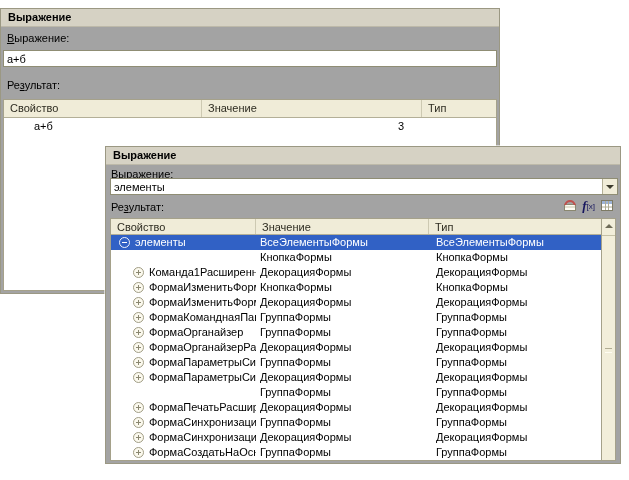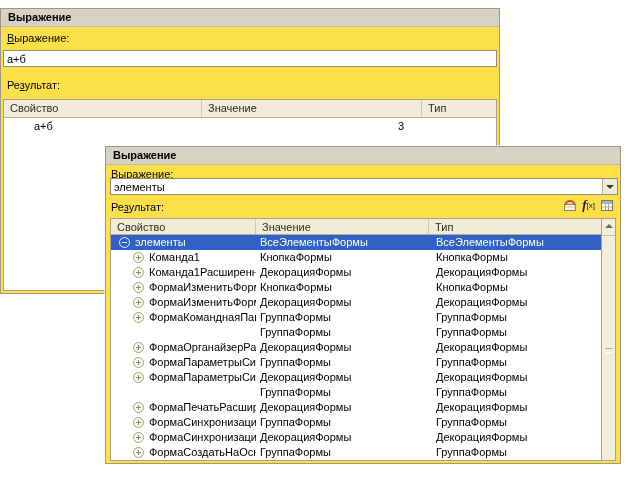--- a/index.html
+++ b/index.html
@@ -3,21 +3,21 @@
 <meta charset="utf-8">
 <style>
   html,body{margin:0;padding:0;}
   body{
     width:629px;height:480px;position:relative;overflow:hidden;
     background:#ffffff;
     font-family:"Liberation Sans",sans-serif;font-size:11px;color:#000;
   }
   .win{
     position:absolute;box-sizing:border-box;
-    background:#fde047;border:1px solid #9b9883;
+    background:#a3a3a3;border:1px solid #9b9883;
   }
   #win1{left:0;top:8px;width:500px;height:286px;}
   #win2{left:105px;top:146px;width:516px;height:318px;box-shadow:0 0 0 1px rgba(255,255,255,.6);}
   .titlebar{
     height:18px;background:#d6d2c4;border-bottom:1px solid #bdb9a9;
     font-weight:bold;line-height:17px;padding-left:7px;box-sizing:border-box;
     color:#000;
   }
   .lbl{position:absolute;white-space:nowrap;}
   .ak{text-decoration:underline;}
@@ -31,21 +31,21 @@
   .combo{position:absolute;left:4px;top:31px;width:508px;height:17px;border:1px solid #8f8d74;background:#fff;box-sizing:border-box;}
   .combo input{
     position:absolute;left:0;top:0;width:100%;height:100%;border:none;background:transparent;
     font-family:"Liberation Sans",sans-serif;font-size:11px;padding:0 18px 0 3px;box-sizing:border-box;outline:none;
   }
   .dd{position:absolute;right:0;top:0;width:15px;height:100%;background:#f0ecd8;border-left:1px solid #b3af97;box-sizing:border-box;cursor:default;}
   .tri-down{position:absolute;left:3px;top:6px;width:0;height:0;border-left:4px solid transparent;border-right:4px solid transparent;border-top:4px solid #3c3a2c;}
   
   .tools{position:absolute;top:51px;right:6px;display:flex;gap:5px;align-items:center;height:15px;}
   .tool{display:inline-block;cursor:default;}
-  .fx{font-size:11px;color:#16155e;line-height:14px;}
+  .fx{font-size:11px;color:#16155e;line-height:21px;}
   .fx i{font-family:"Liberation Serif",serif;font-style:italic;font-weight:bold;font-size:13px;}
   .fx b{font-weight:normal;font-size:8px;vertical-align:1px;}
   
   .tbl{position:absolute;border:1px solid #a5a18a;background:#fff;box-sizing:border-box;overflow:hidden;}
   #tbl1{left:2px;top:90px;width:494px;height:192px;}
   #tbl2{left:4px;top:71px;width:506px;height:243px;}
   .thead{position:absolute;left:0;top:0;background:#f0ecd8;border-bottom:1px solid #b3af97;box-sizing:border-box;}
   #tbl1 .thead{width:492px;height:18px;}
   #tbl2 .thead{width:490px;height:16px;}
   .th{position:absolute;top:0;height:100%;box-sizing:border-box;padding:2px 0 0 6px;color:#2e2c21;border-right:1px solid #cdc9b2;overflow:hidden;white-space:nowrap;}
@@ -161,21 +161,20 @@
       <div class="th th2">Значение</div>
       <div class="th th3">Тип</div>
     </div>
     <div class="tbody" id="t2body">
         <div class="trow sel">
           <div class="td cprop2"><span class="ind l0"></span><span class="tico exp"></span><span>элементы</span></div>
           <div class="td cval2">ВсеЭлементыФормы</div>
           <div class="td ctype2">ВсеЭлементыФормы</div>
         </div>
         <div class="trow">
-          <div class="td cprop2"><span class="ind l1"></span><span class="tico"></span><span>Команда1</span></div>
           <div class="td cval2">КнопкаФормы</div>
           <div class="td ctype2">КнопкаФормы</div>
         </div>
         <div class="trow">
           <div class="td cprop2"><span class="ind l1"></span><span class="tico"></span><span>Команда1РасширеннаяП...</span></div>
           <div class="td cval2">ДекорацияФормы</div>
           <div class="td ctype2">ДекорацияФормы</div>
         </div>
         <div class="trow">
           <div class="td cprop2"><span class="ind l1"></span><span class="tico"></span><span>ФормаИзменитьФорму</span></div>
@@ -186,20 +185,21 @@
           <div class="td cprop2"><span class="ind l1"></span><span class="tico"></span><span>ФормаИзменитьФорму...</span></div>
           <div class="td cval2">ДекорацияФормы</div>
           <div class="td ctype2">ДекорацияФормы</div>
         </div>
         <div class="trow">
           <div class="td cprop2"><span class="ind l1"></span><span class="tico"></span><span>ФормаКоманднаяПанель</span></div>
           <div class="td cval2">ГруппаФормы</div>
           <div class="td ctype2">ГруппаФормы</div>
         </div>
         <div class="trow">
+          <div class="td cprop2"><span class="ind l1"></span><span class="tico"></span><span>ФормаОрганайзер</span></div>
           <div class="td cval2">ГруппаФормы</div>
           <div class="td ctype2">ГруппаФормы</div>
         </div>
         <div class="trow">
           <div class="td cprop2"><span class="ind l1"></span><span class="tico"></span><span>ФормаОрганайзерРасш...</span></div>
           <div class="td cval2">ДекорацияФормы</div>
           <div class="td ctype2">ДекорацияФормы</div>
         </div>
         <div class="trow">
           <div class="td cprop2"><span class="ind l1"></span><span class="tico"></span><span>ФормаПараметрыСинхр...</span></div>

